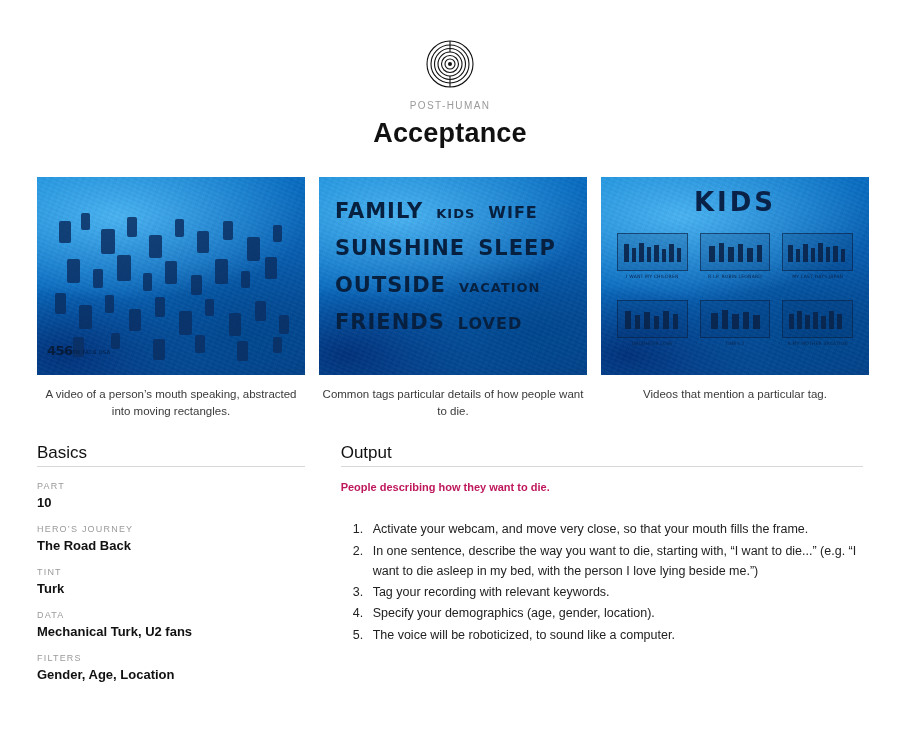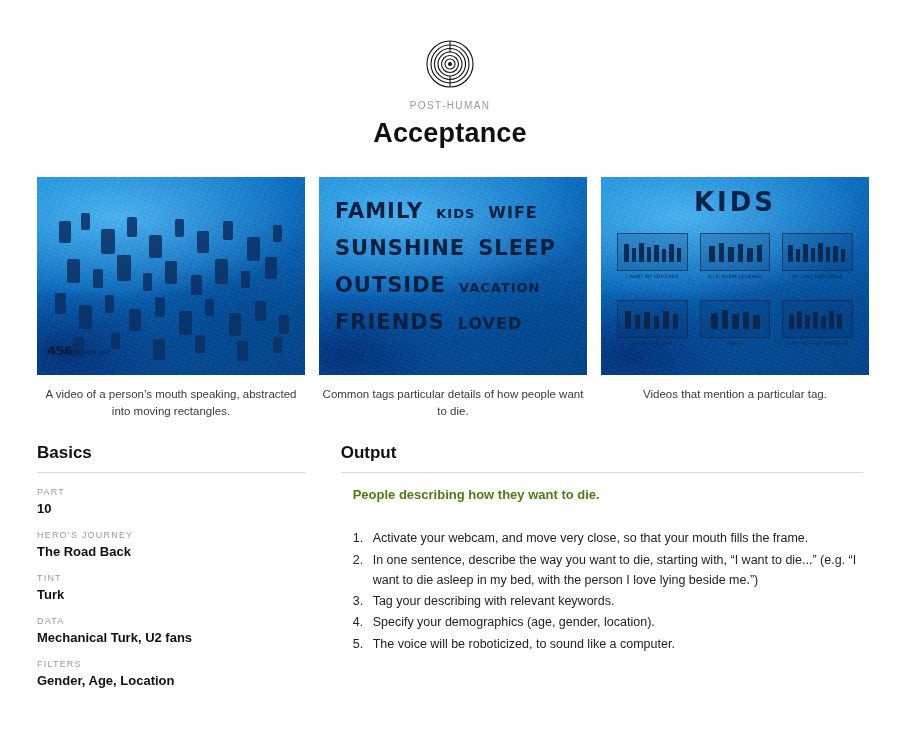--- a/index.html
+++ b/index.html
@@ -186,45 +186,45 @@
   .columns {
     display: flex;
     gap: 36px;
     padding: 24px 37px 0 37px;
   }
   .col-left { width: 268px; }
   .col-right { width: 523px; }
 
   h2.section {
     font-size: 17px;
-    font-weight: bold;
+    font-weight: normal;
     margin: 0 0 9px 0;
     color: #111;
-    padding-bottom: 9px;
+    padding-bottom: 3px;
     border-bottom: 1px solid #d8d8d8;
   }
   .field { margin-top: 14px; }
   .field-label {
     font-size: 9px;
     letter-spacing: 1.2px;
     text-transform: uppercase;
     color: #9a9a9a;
     margin-bottom: 4px;
   }
   .field-value {
     font-size: 13px;
     font-weight: bold;
     color: #111;
   }
 
   .output-text {
-    font-size: 13px;
-    font-weight: bold;
-    color: #4d7c0f;
-    margin: 14px 0 26px 12px;
+    font-size: 11px;
+    font-weight: bold;
+    color: #be185d;
+    margin: 14px 0 26px 0;
   }
   ol.steps {
     margin: 14px 0 0 0;
     padding-left: 26px;
     font-size: 12.5px;
     line-height: 1.62;
     color: #222;
   }
   ol.steps li { padding-left: 6px; margin-bottom: 1px; }
 </style>
@@ -438,20 +438,20 @@
       </div>
     </div>
 
     <div class="col-right">
       <h2 class="section">Output</h2>
       <p class="output-text">People describing how they want to die.</p>
 
       <ol class="steps">
         <li>Activate your webcam, and move very close, so that your mouth fills the frame.</li>
         <li>In one sentence, describe the way you want to die, starting with, “I want to die...” (e.g. “I want to die asleep in my bed, with the person I love lying beside me.”)</li>
-        <li>Tag your describing with relevant keywords.</li>
+        <li>Tag your recording with relevant keywords.</li>
         <li>Specify your demographics (age, gender, location).</li>
         <li>The voice will be roboticized, to sound like a computer.</li>
       </ol>
     </div>
   </div>
 
 </div>
 
 </body></html>

